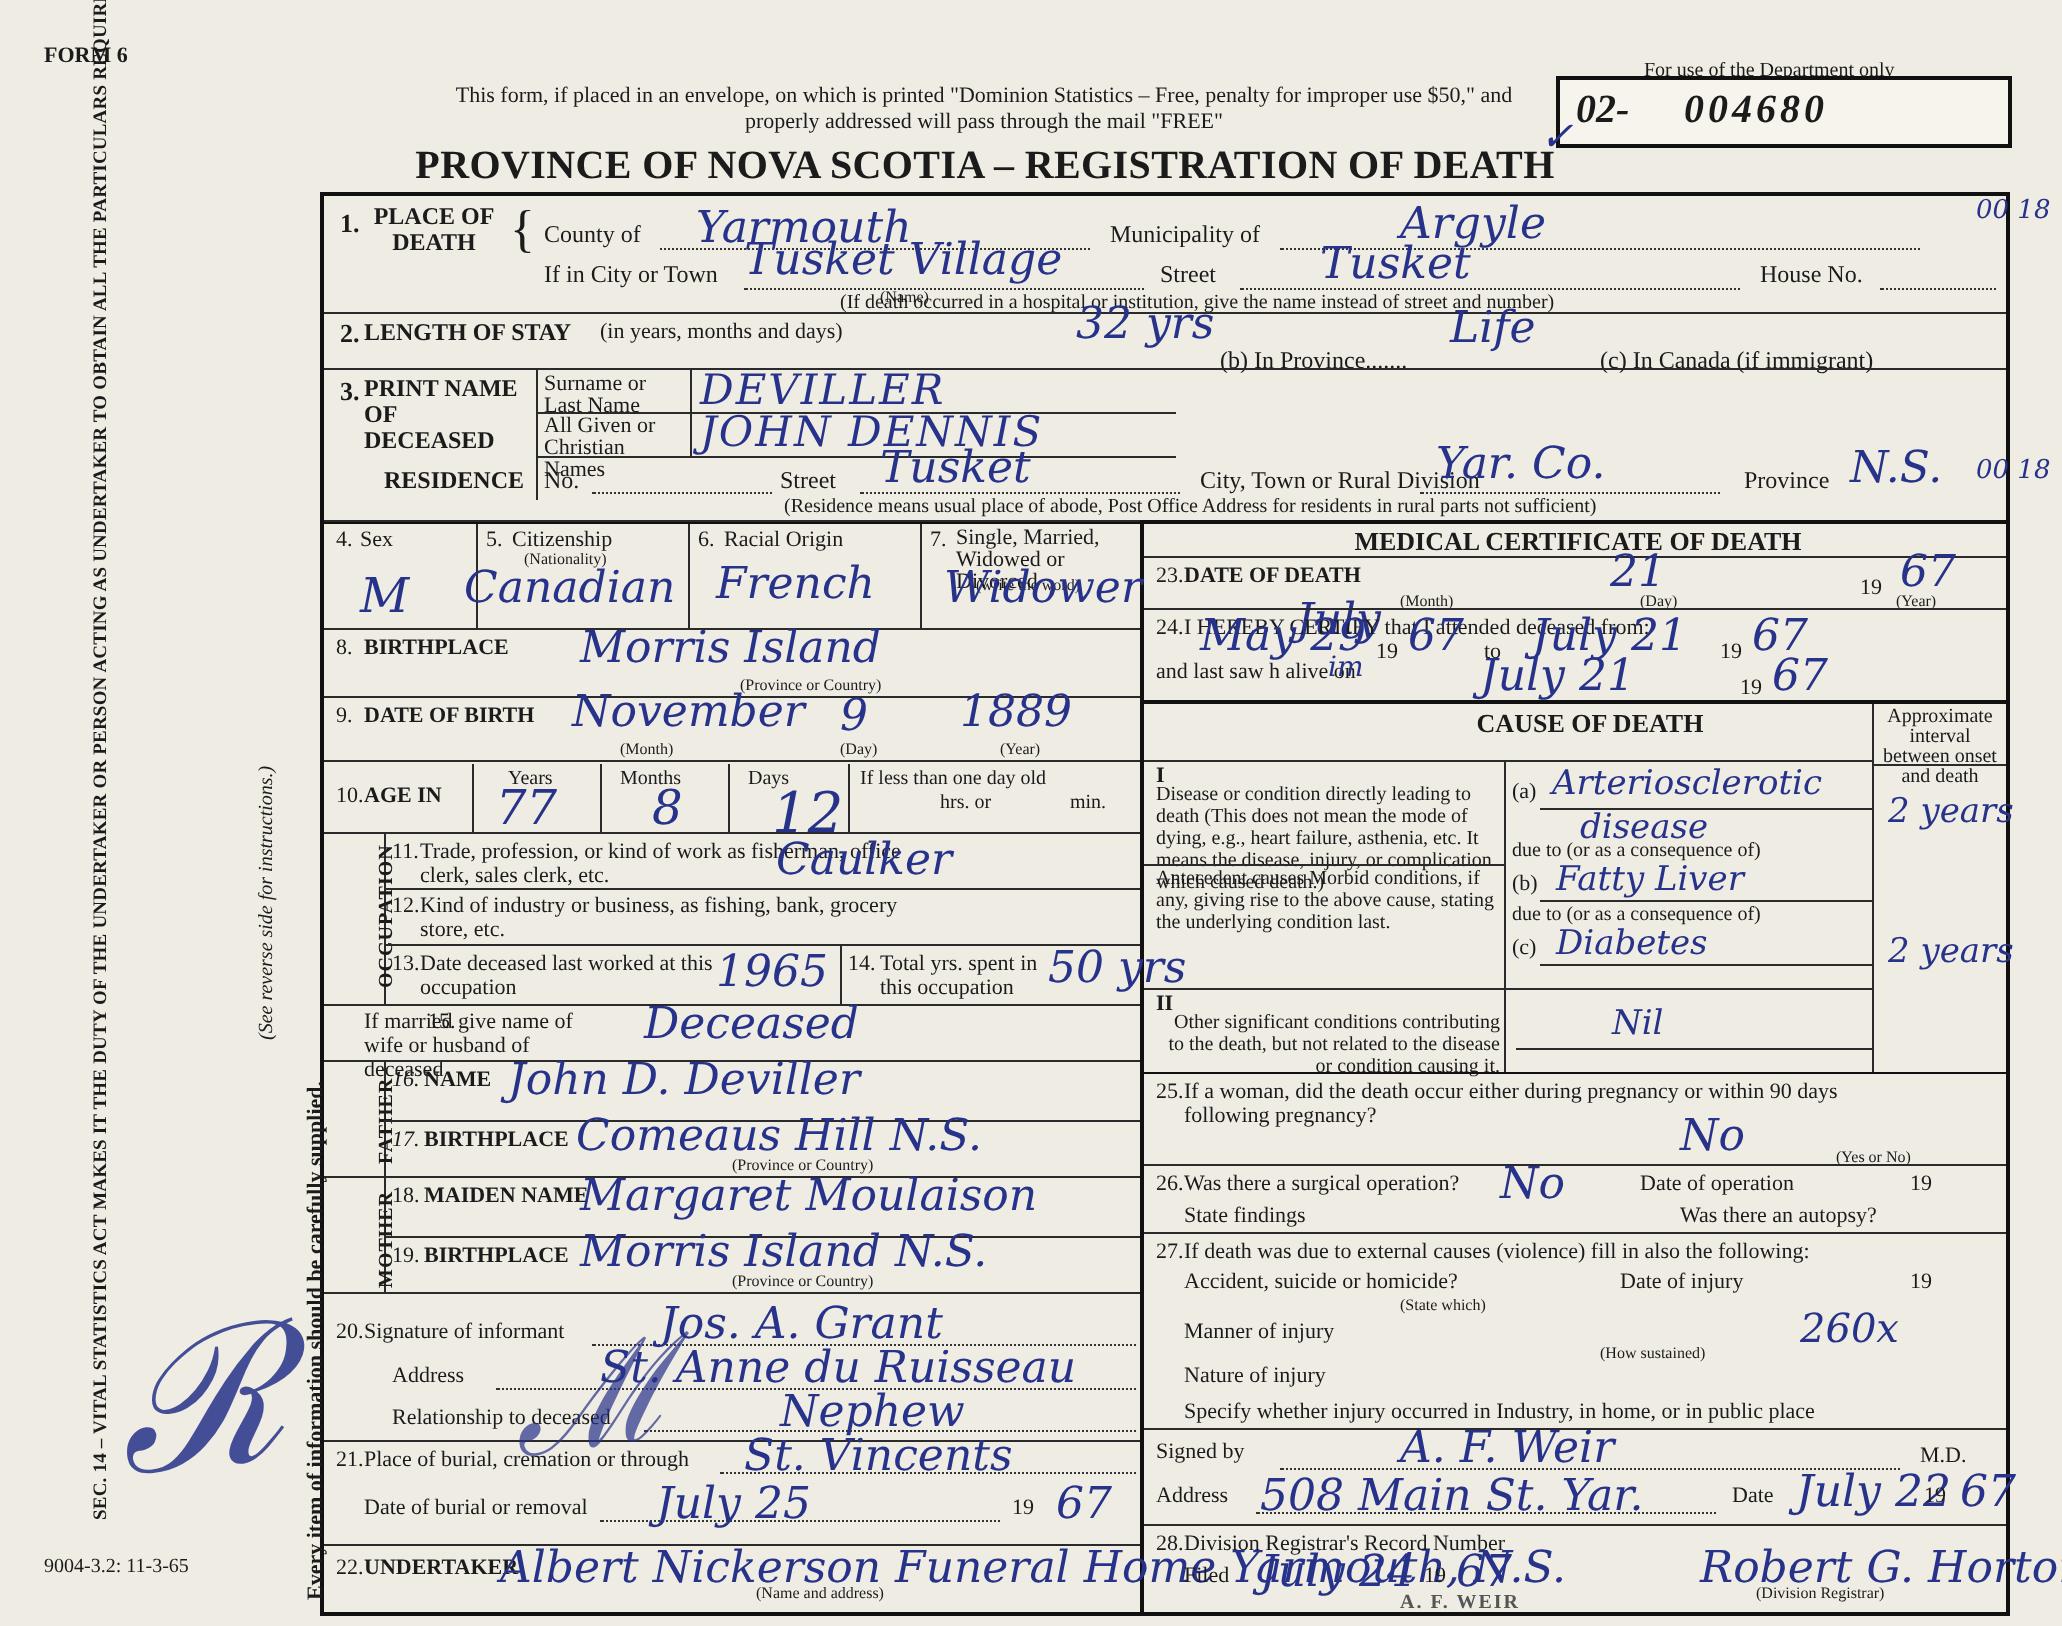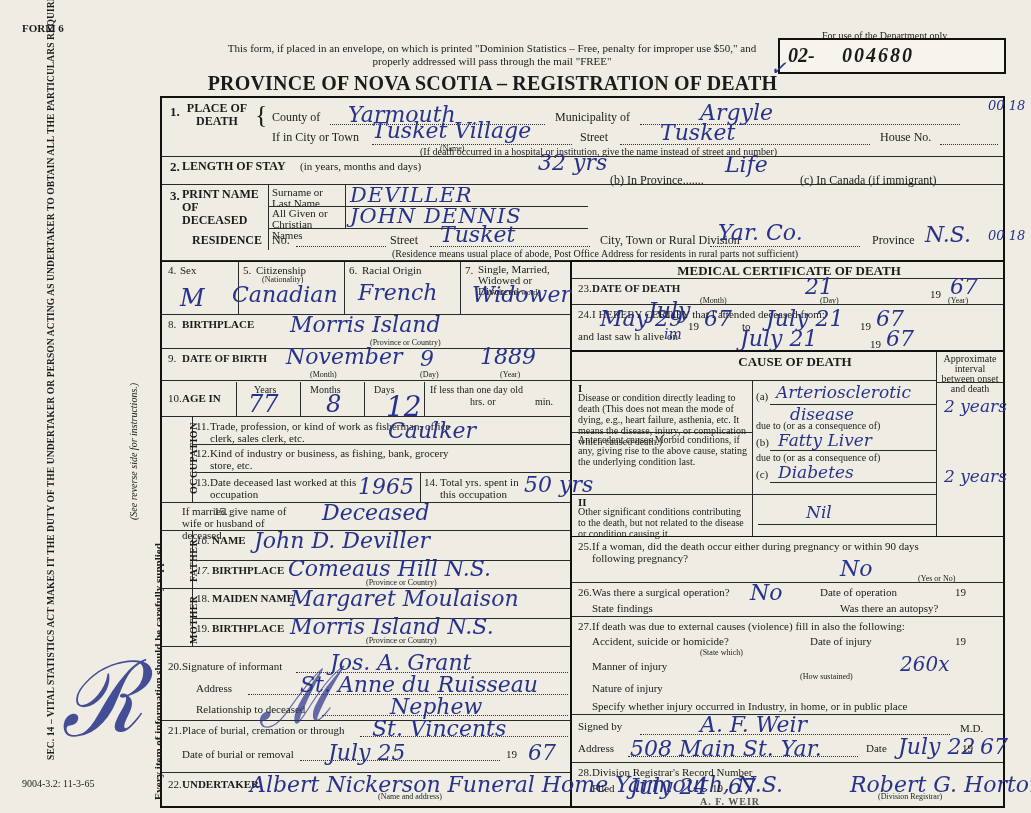--- a/index.html
+++ b/index.html
@@ -310,21 +310,21 @@
   <div class="hw med" style="left:778px;top:430px;">Fatty Liver</div>
   <div class="line hline" style="left:770px;top:450px;width:166px;"></div>
   <div class="pr s10" style="left:756px;top:452px;">due to (or as a consequence of)</div>
   <div class="pr s11" style="left:756px;top:468px;">(c)</div>
   <div class="hw med" style="left:778px;top:462px;">Diabetes</div>
   <div class="line hline" style="left:770px;top:482px;width:166px;"></div>
   <div class="hw med" style="left:944px;top:466px;">2 years</div>
 
   <div class="line hline" style="left:572px;top:494px;width:364px;"></div>
   <div class="pr b s11" style="left:578px;top:496px;">II</div>
-  <div class="pr s10" style="left:578px;top:506px;width:172px;line-height:11px;">Other significant conditions contributing to the death, but not related to the disease or condition causing it.</div>
+  <div class="pr s10" style="left:578px;top:506px;width:172px;line-height:11px;text-align:right;">Other significant conditions contributing to the death, but not related to the disease or condition causing it.</div>
   <div class="hw med" style="left:806px;top:502px;">Nil</div>
   <div class="line hline" style="left:758px;top:524px;width:178px;"></div>
 
   <div class="line hline thick" style="left:572px;top:536px;width:431px;height:1px;"></div>
   <div class="pr s11" style="left:578px;top:540px;">25.</div>
   <div class="pr s11" style="left:592px;top:540px;width:330px;line-height:12px;">If a woman, did the death occur either during pregnancy or within 90 days following pregnancy?</div>
   <div class="hw big" style="left:840px;top:556px;">No</div>
   <div class="pr xtiny" style="left:918px;top:574px;">(Yes or No)</div>
 
   <div class="line hline" style="left:572px;top:582px;width:431px;"></div>

